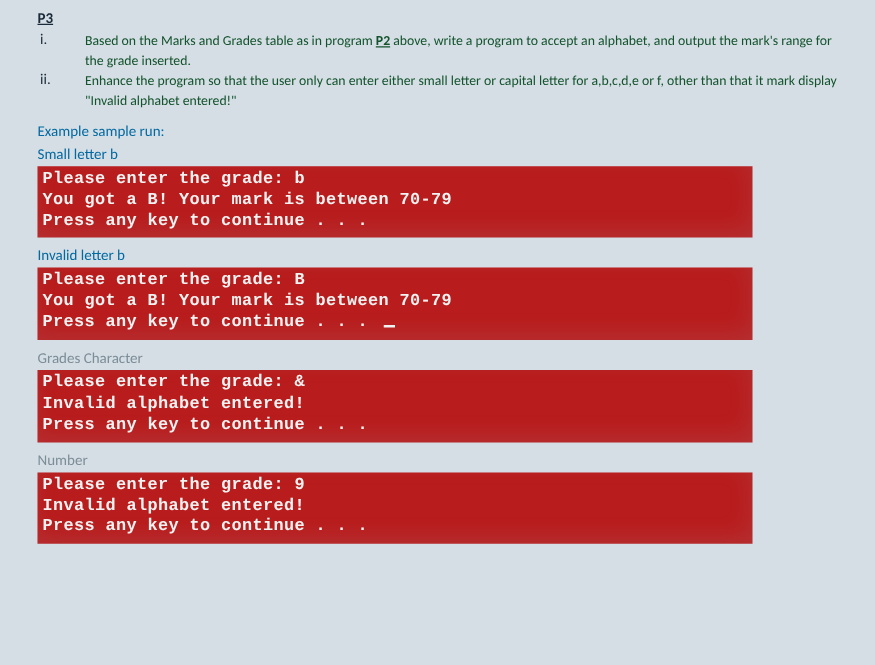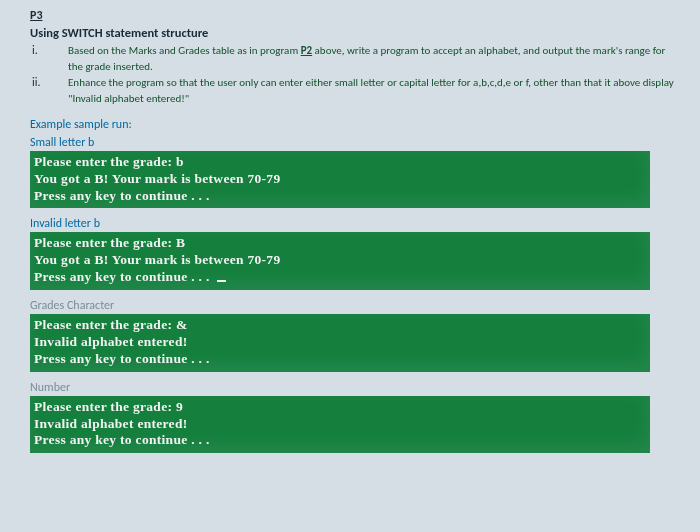--- a/index.html
+++ b/index.html
@@ -58,31 +58,31 @@
   }
   .subhead {
     font-size: 12px;
     margin: 4px 0 2px 0;
     color: #0369a1;
   }
   .subhead.faded {
     color: #7d8d98;
   }
   .console {
-    background: #15803d;
+    background: #b91c1c;
     color: #f2f2f2;
-    font-family: Liberation Serif, serif;
+    font-family: Liberation Mono, monospace;
     font-weight: bold;
     font-size: 13.5px;
     line-height: 1.25;
     padding: 3px 4px 4px 4px;
     white-space: pre;
     letter-spacing: 0.3px;
     margin-bottom: 8px;
-    width: 620px;
+    width: 572px;
     box-shadow: inset -2px -6px 18px rgba(160,190,210,0.12);
   }
   .cursor {
     display: inline-block;
     width: 9px;
     height: 2px;
     background: #f2f2f2;
     vertical-align: -1px;
     margin-left: 4px;
   }
@@ -94,30 +94,29 @@
     color: #4a5a68;
   }
 </style>
 </head>
 <body>
 
 <div class="page">
 
   <div class="heading-top">P3</div>
 
-  <div class="title">Using SWITCH statement structure</div>
 
   <div class="ol">
     <div class="li">
       <div class="li-num">i.</div>
       <div class="li-body"><span>Based on the Marks and Grades table as in program </span><span class="p2">P2</span><span> above, write a program to accept an alphabet, and output the mark's range for the grade inserted.</span></div>
     </div>
     <div class="li">
       <div class="li-num">ii.</div>
-      <div class="li-body">Enhance the program so that the user only can enter either small letter or capital letter for a,b,c,d,e or f, other than that it above display "Invalid alphabet entered!"</div>
+      <div class="li-body">Enhance the program so that the user only can enter either small letter or capital letter for a,b,c,d,e or f, other than that it mark display "Invalid alphabet entered!"</div>
     </div>
   </div>
 
   <div class="subhead">Example sample run:</div>
 
   <div class="subhead">Small letter b</div>
   <div class="console"><span>Please enter the grade: b
 You got a B! Your mark is between 70-79
 Press any key to continue . . .</span></div>
 

